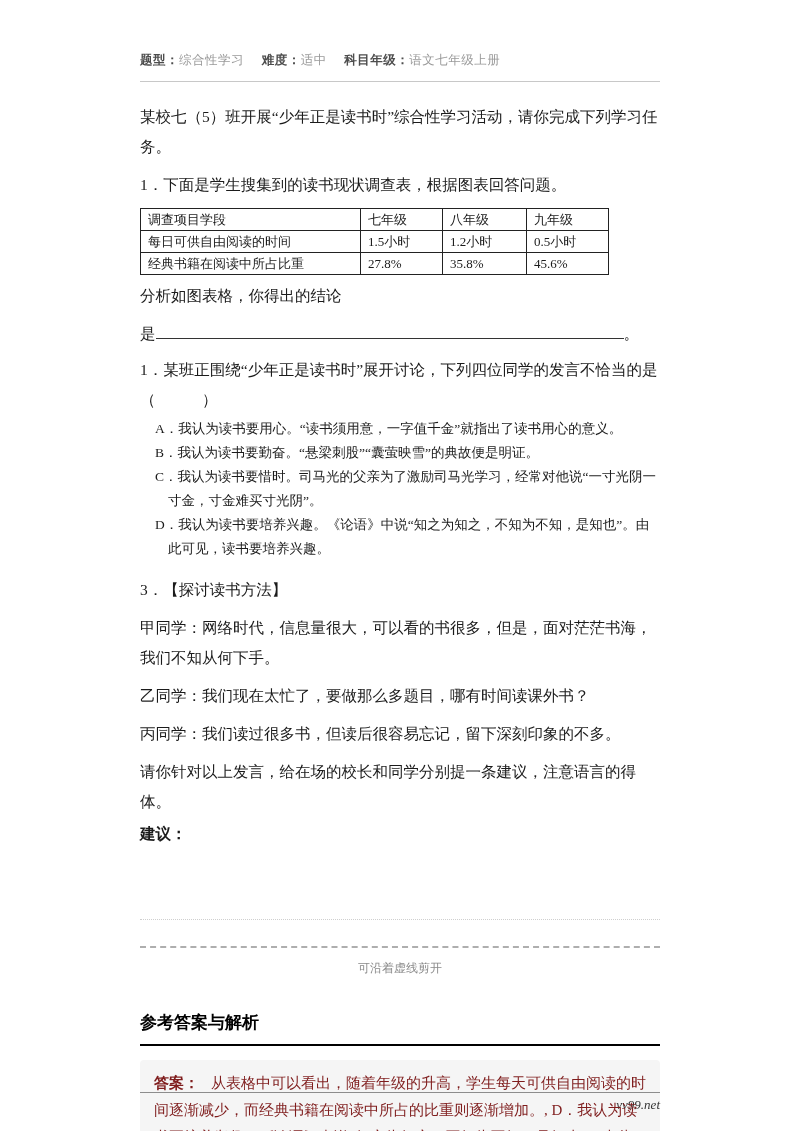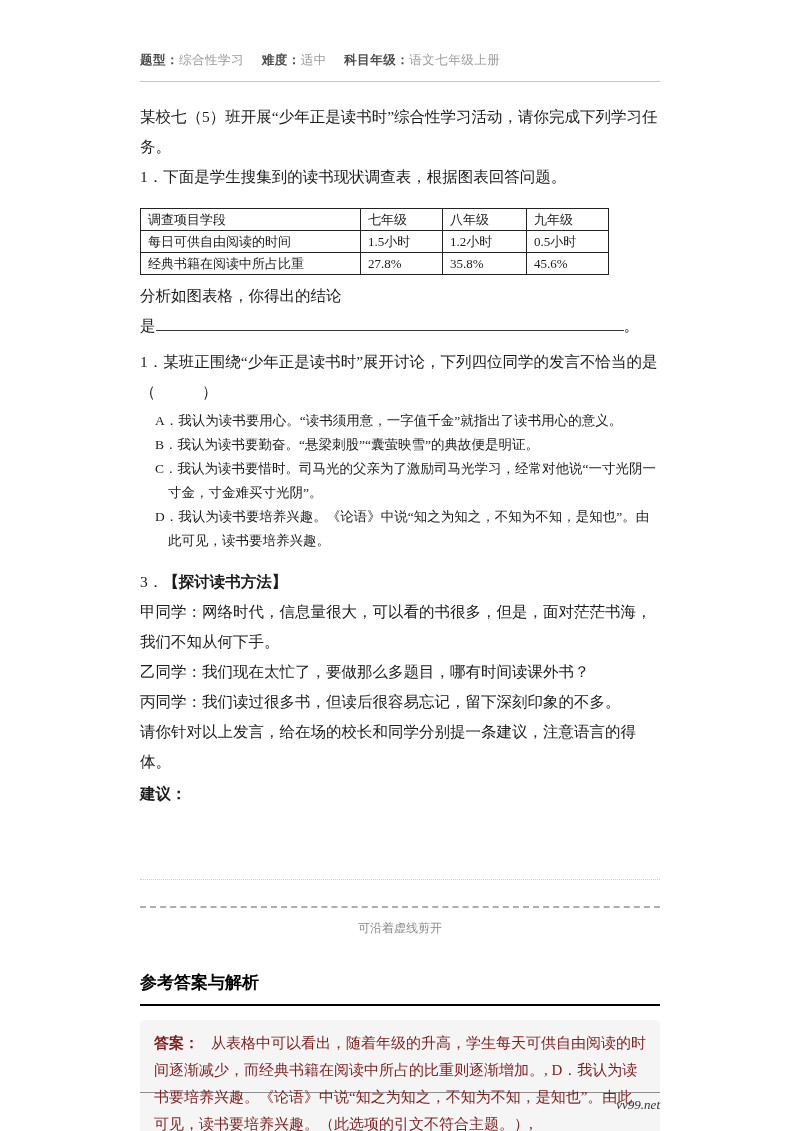--- a/index.html
+++ b/index.html
@@ -15,24 +15,24 @@
   }
   .inner { padding:0 60px; }
 
   
   .meta { padding-top:52px; font-size:12.5px; color:#9a9a9a; letter-spacing:0.5px; }
   .meta-field { margin-right:14px; }
   .meta-field b { color:#4d4d4d; font-weight:bold; font-family:"Liberation Sans",sans-serif; font-size:12.5px; }
   .rule-top { border:none; border-top:1px solid #c8c8c8; margin-top:12px; }
 
   
-  .body-text { font-size:15.5px; line-height:30px; }
+  .body-text { font-size:15.5px; line-height:30px;margin-top:8px; }
   .intro { margin-top:20px; }
 
-  .q1-table { border-collapse:collapse; margin-top:16px;padding-left:16px; }
+  .q1-table { border-collapse:collapse; margin-top:8px;padding-left:16px; }
   .q1-table th, .q1-table td {
     border:1px solid #222;
     font-weight:normal; text-align:left;
     font-size:13px; line-height:15px;
     padding:3px 7px;
   }
   .q1-table .c0 { width:220px; }
   .q1-table .c1 { width:82px; }
   .q1-table .c2 { width:84px; }
   .q1-table .c3 { width:82px; }
@@ -45,21 +45,21 @@
   }
 
   .q2-prompt { margin-top:6px; }
   .options { margin-top:2px; }
   .option {
     font-size:13.5px; line-height:24px;
     padding-left:28px; text-indent:-13px;
   }
 
   .q3-head { margin-top:14px; }
-  .q3-head b { font-weight:bold;text-align:center; }
+  .q3-head b { font-weight:normal;text-align:center; }
   .statement { }
   .request { }
   .suggestion { font-weight:bold; margin-top:2px; }
 
   
   .dotted-line { margin-top:70px; border-top:1px dotted #cfcfcf; }
   .dashed-line { margin-top:26px; border-top:2px dashed #aeaeae; }
   .cut-note { margin-top:12px; text-align:center; font-size:12px; color:#8a8a8a; }
 
   

